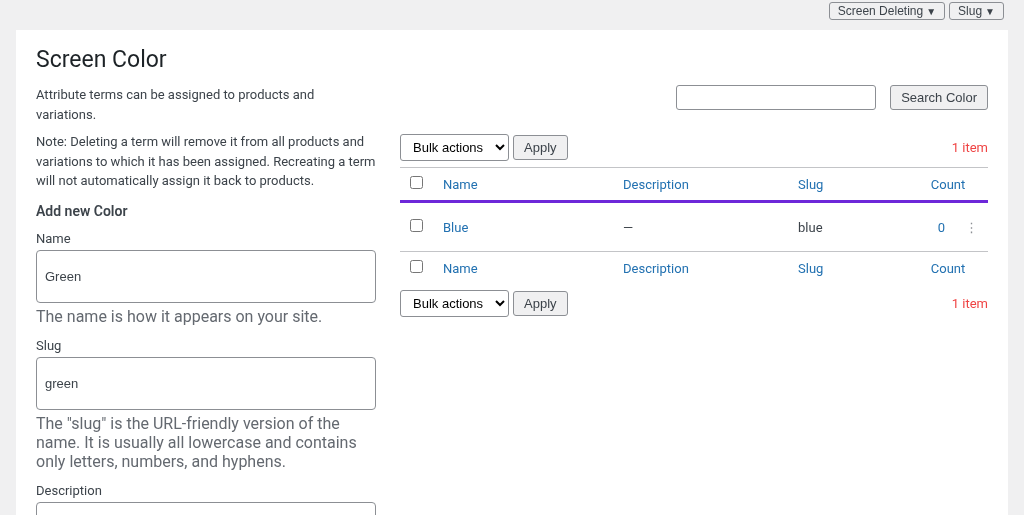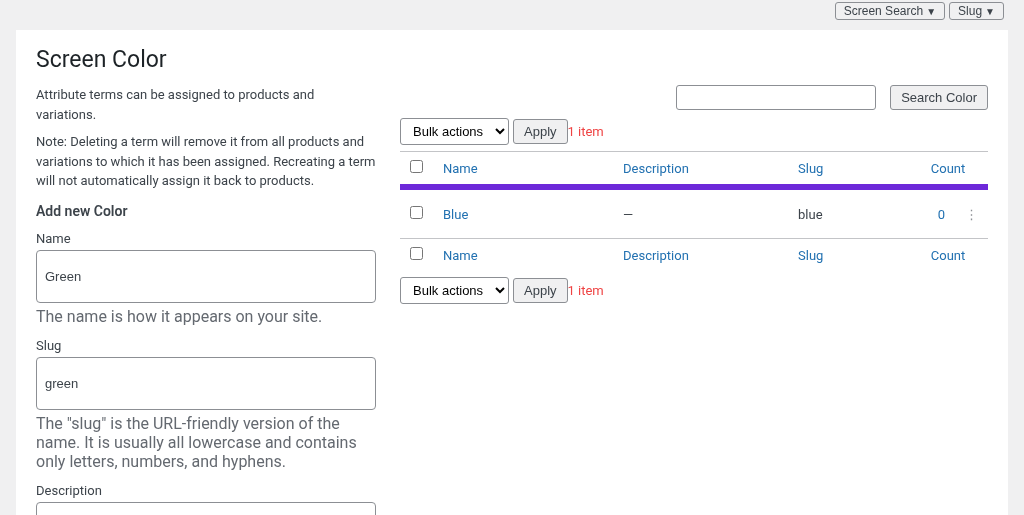--- a/index.html
+++ b/index.html
@@ -97,41 +97,42 @@
     textarea.form-input {
       height: 120px;
       resize: vertical;
     }
     
     .search-bar {
       display: flex;
       justify-content: flex-end;
       align-items: flex-end;
       gap: 14px;
-      margin-bottom: 8px;
+      margin-bottom: 24px;
     }
     .search-input {
       width: 200px;
       padding: 4px 8px;
       border: 1px solid #8c8f94;
       border-radius: 3px;
       font-size: 13px;
     }
     .search-btn {
       background: #f0f0f1;
       border: 1px solid #8c8f94;
       border-radius: 3px;
       padding: 4px 10px;
       font-size: 13px;
       cursor: pointer;
       color: #3c434a;
     }
     .toolbar {
       display: flex;
       align-items: center;
+      justify-content: space-between;
       margin-bottom: 6px;
     }
     .toolbar-left {
       display: flex;
       align-items: center;
       gap: 4px;
     }
     .toolbar-right {
       font-size: 13px;
       color: #ef4444;
@@ -163,39 +164,39 @@
       font-size: 13px;
       font-weight: 400;
       color: #2271b1;
       border-top: 1px solid #c3c4c7;
       background: #fff;
       cursor: pointer;
     }
     table th a { color: #2271b1; text-decoration: none; }
     table td {
       padding: 16px 10px;
-      border-top: 6px solid #6d28d9;
+      border-top: 3px solid #6d28d9;
       font-size: 13px;
       vertical-align: middle;
     }
     .cb-col { width: 28px; }
     .name-col { width: 180px; }
     .desc-col { }
     .slug-col { width: 120px; }
     .count-col { width: 80px; text-align: center; }
     .row-link { color: #2271b1; text-decoration: none; }
     .count-link { color: #2271b1; text-decoration: none; }
     .chevron { font-size: 10px; }
   </style>
 </head>
 <body>
 
 <div class="top-bar">
   <button class="top-bar-btn">
-    <span>Screen Search</span>
+    <span>Screen Deleting</span>
     <span class="chevron">▼</span>
   </button>
   <button class="top-bar-btn">
     <span>Slug</span>
     <span class="chevron">▼</span>
   </button>
 </div>
 
 <div class="page-content">
   <h1 class="page-title">Screen Color</h1>

